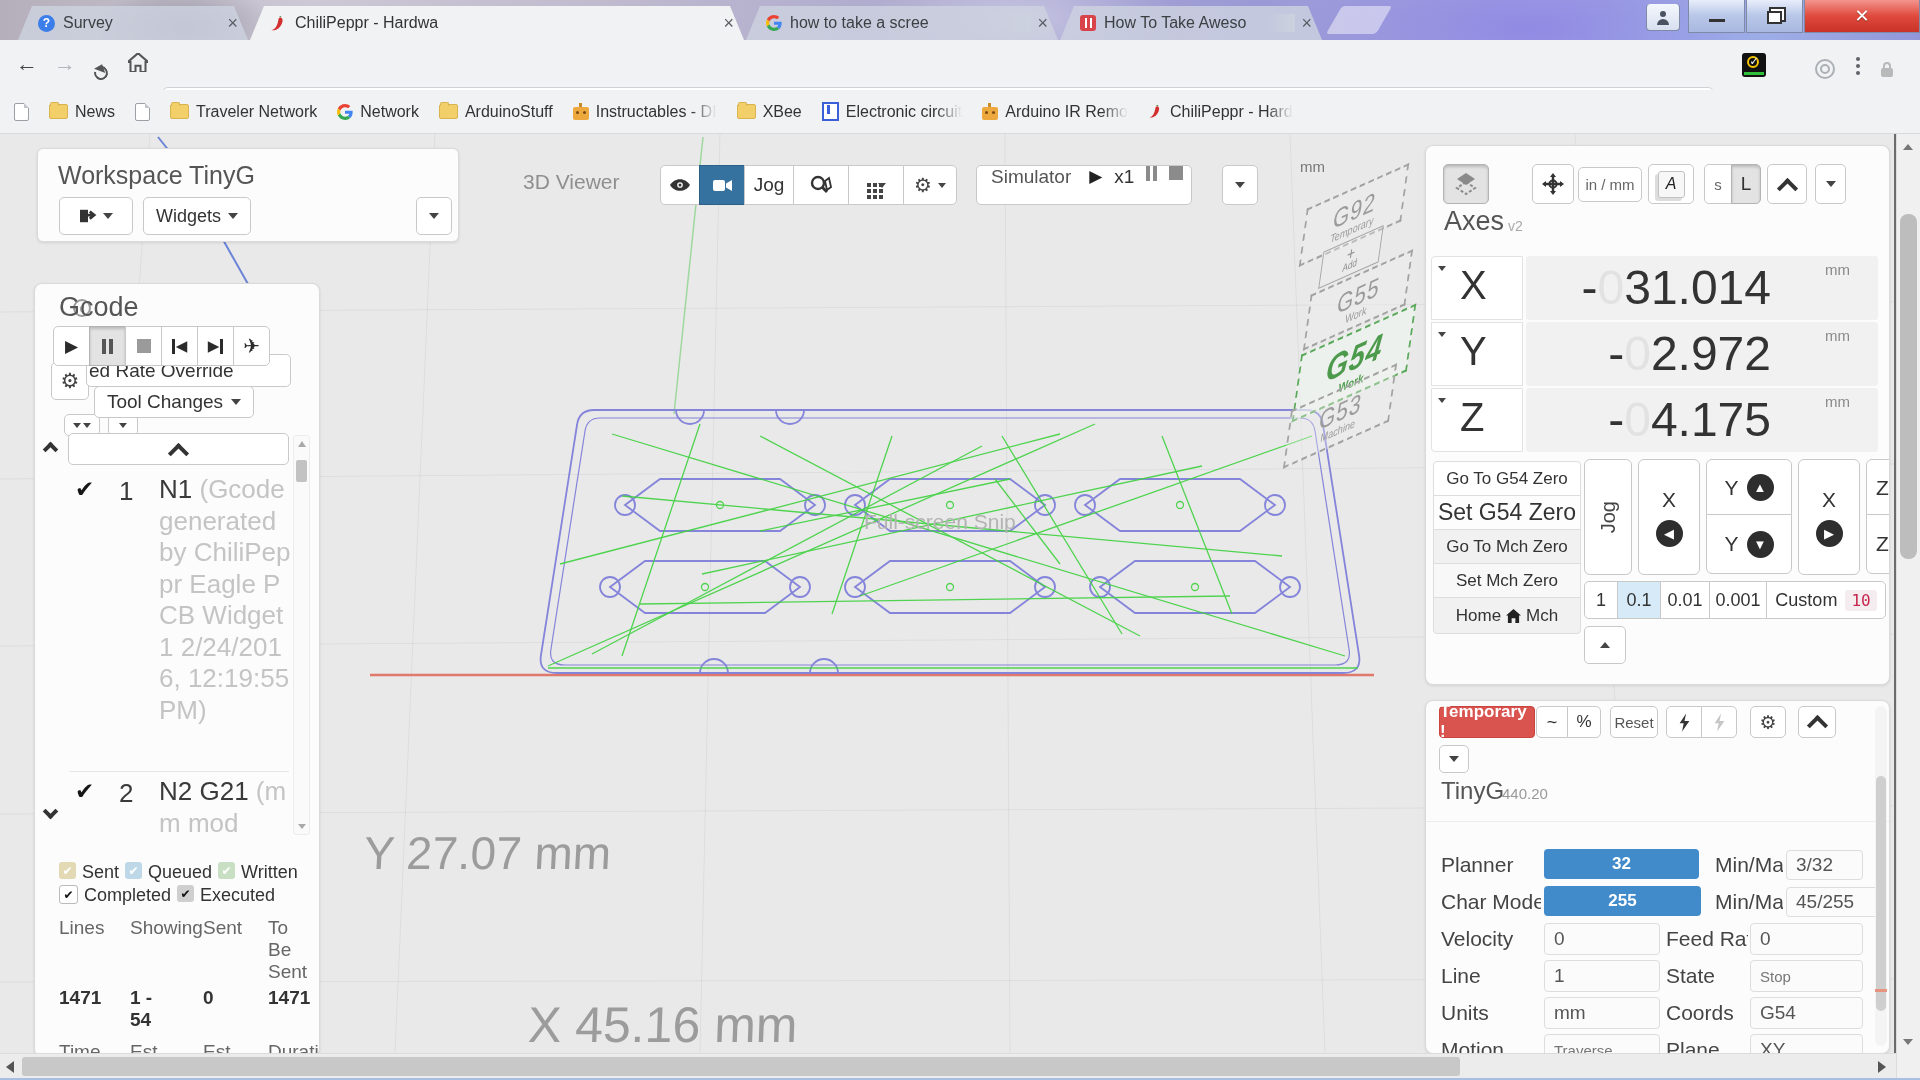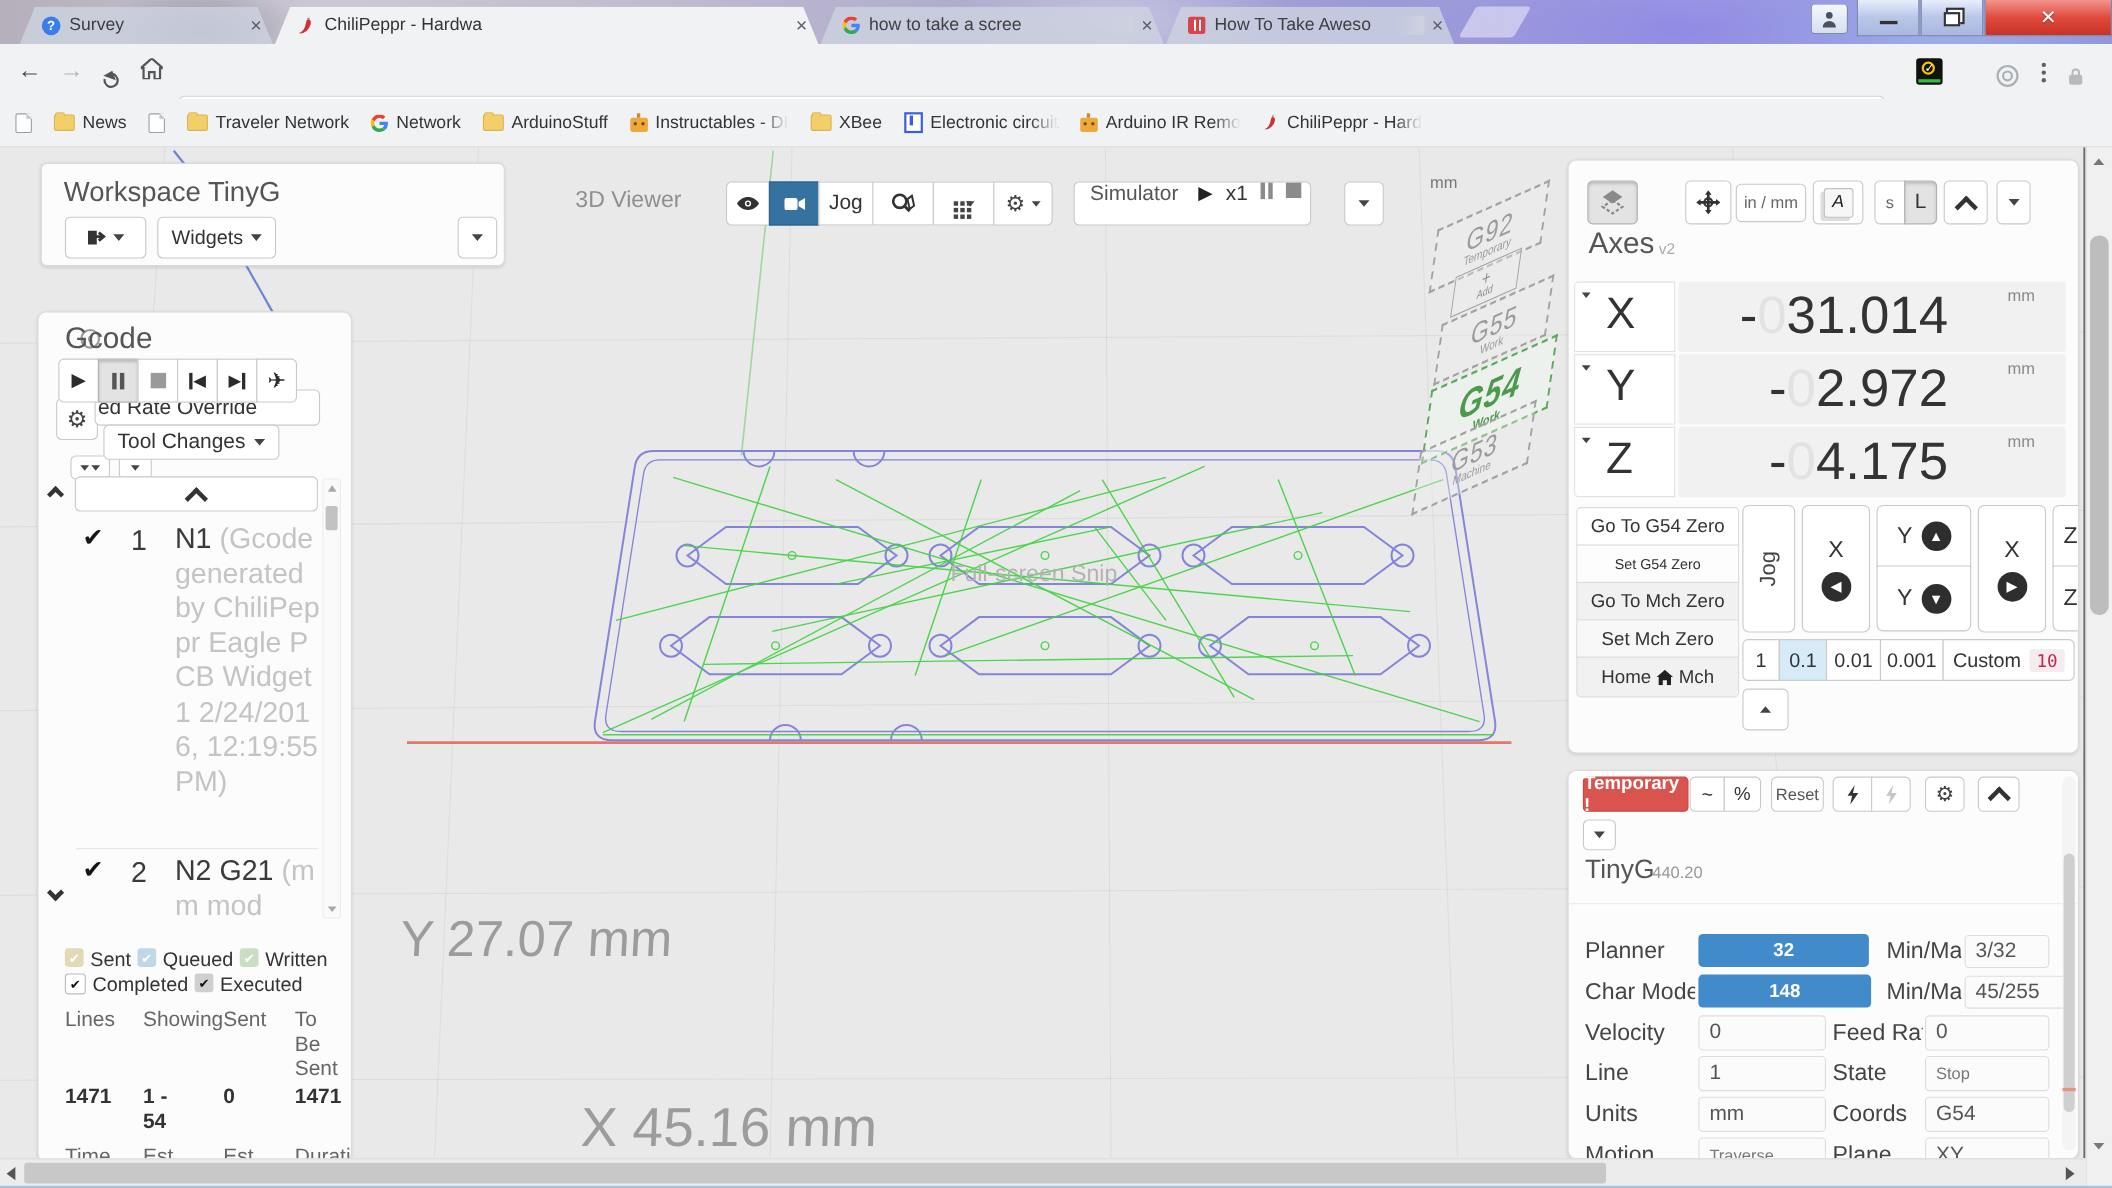--- a/index.html
+++ b/index.html
@@ -547,21 +547,21 @@
     </div>
     <div class="a" style="left:100px;top:242px;width:352px;height:64px;background:#f1f1f1;border-radius:3px;">
       <span style="position:absolute;right:28px;top:5px;font-size:15px;color:#8a8a8a;">mm</span>
       <span style="position:absolute;right:107px;top:4px;font-size:48px;color:#333;"><span>-</span><span style="color:#e2e2e2;">0</span><span>4.175</span></span>
     </div>
 
     <div class="a" style="left:7px;top:315px;width:148px;">
       <div style="height:33px;background:#fff;border:1px solid #ddd;border-radius:4px 4px 0 0;display:flex;align-items:center;justify-content:center;font-size:17px;">
           <span>Go To G54 Zero</span>
         </div>
-      <div style="height:33px;background:#fdfdfd;border:1px solid #ddd;margin-top:-1px;display:flex;align-items:center;justify-content:center;font-size:13px;">
+      <div style="height:33px;background:#fdfdfd;border:1px solid #ddd;margin-top:-1px;display:flex;align-items:center;justify-content:center;font-size:23px;">
           <span>Set G54 Zero</span>
         </div>
       <div style="height:33px;background:#f1f1f1;border:1px solid #ddd;margin-top:-1px;display:flex;align-items:center;justify-content:center;font-size:17px;">
           <span>Go To Mch Zero</span>
         </div>
       <div style="height:33px;background:#f8f8f8;border:1px solid #ddd;margin-top:-1px;display:flex;align-items:center;justify-content:center;font-size:17px;">
           <span>Set Mch Zero</span>
         </div>
       <div style="height:35px;background:#f1f1f1;border:1px solid #ddd;margin-top:-1px;border-radius:0 0 4px 4px;display:flex;align-items:center;justify-content:center;font-size:17px;gap:5px;">
         <span>Home</span>
@@ -665,21 +665,21 @@
     <div class="bluebar" style="left:118px;top:148px;width:155px;height:30px;">
         <span>32</span>
       </div>
     <div class="statlabel" style="left:289px;top:152px;width:68px;white-space:nowrap;overflow:hidden;">Min/Max</div>
     <div class="statbox" style="left:360px;top:149px;width:66px;height:28px;">
         <span>3/32</span>
       </div>
 
     <div class="statlabel" style="left:15px;top:189px;width:100px;white-space:nowrap;overflow:hidden;">Char Mode</div>
     <div class="bluebar" style="left:118px;top:185px;width:157px;height:30px;">
-        <span>148</span>
+        <span>255</span>
       </div>
     <div class="statlabel" style="left:289px;top:189px;width:68px;white-space:nowrap;overflow:hidden;">Min/Max</div>
     <div class="statbox" style="left:360px;top:186px;width:84px;height:28px;">
         <span>45/255</span>
       </div>
 
     <div class="statlabel" style="left:15px;top:226px;">Velocity</div>
     <div class="statbox" style="left:118px;top:222px;width:105px;height:30px;">
         <span>0</span>
       </div>

